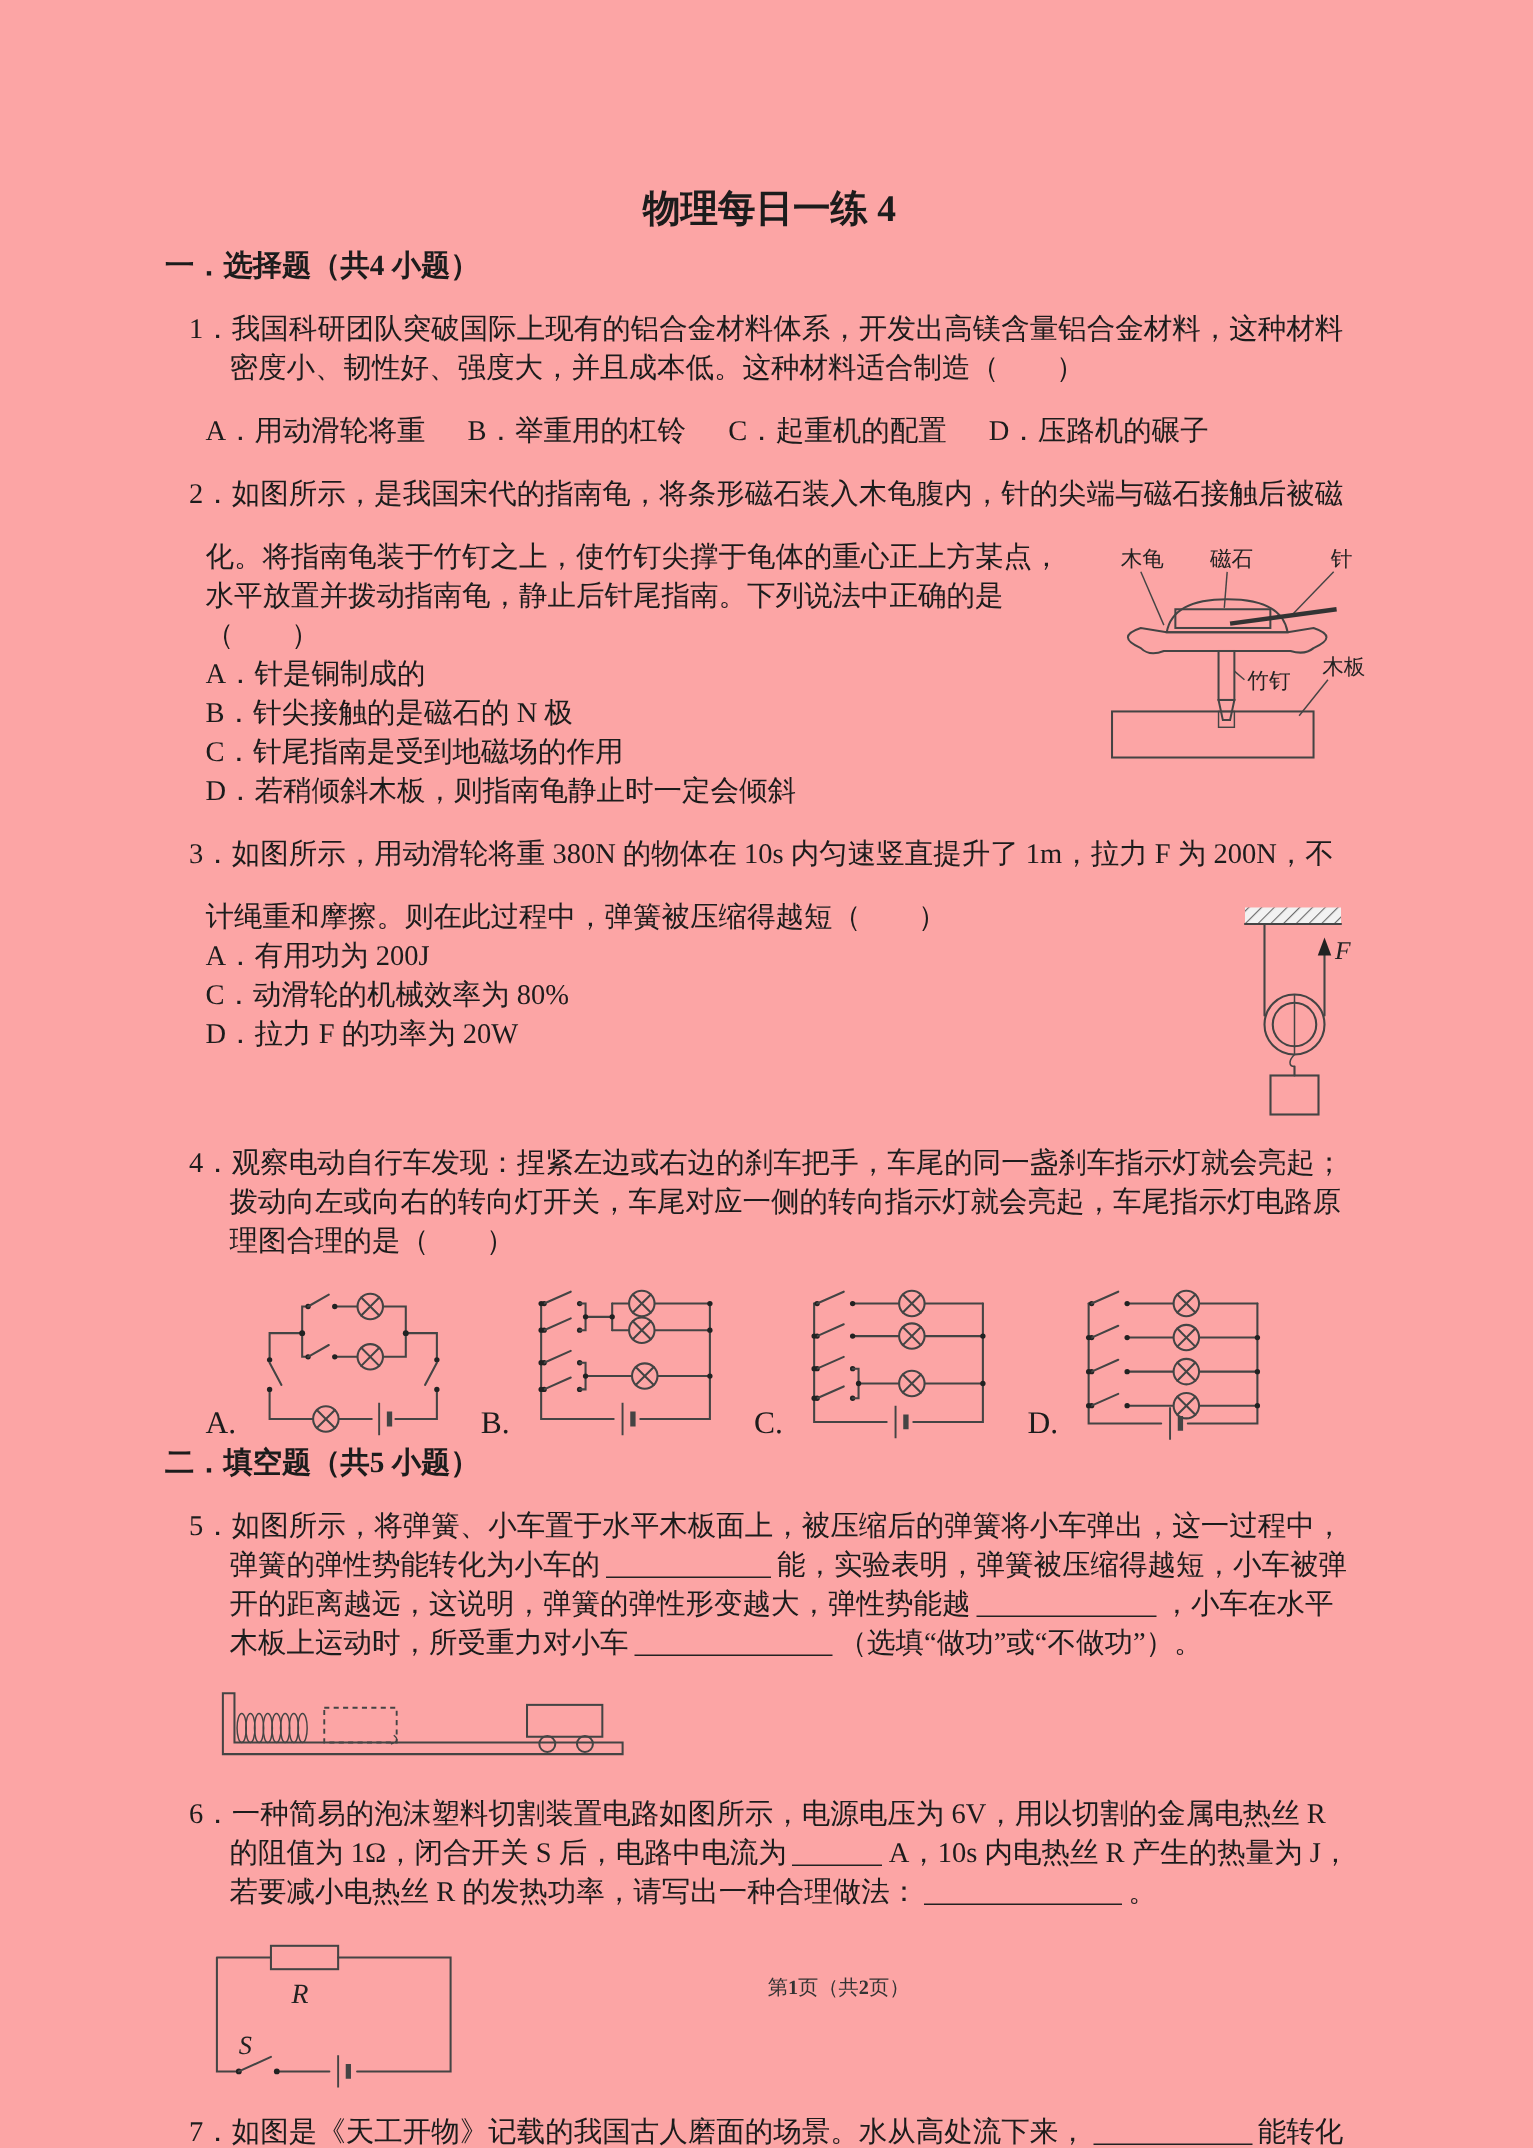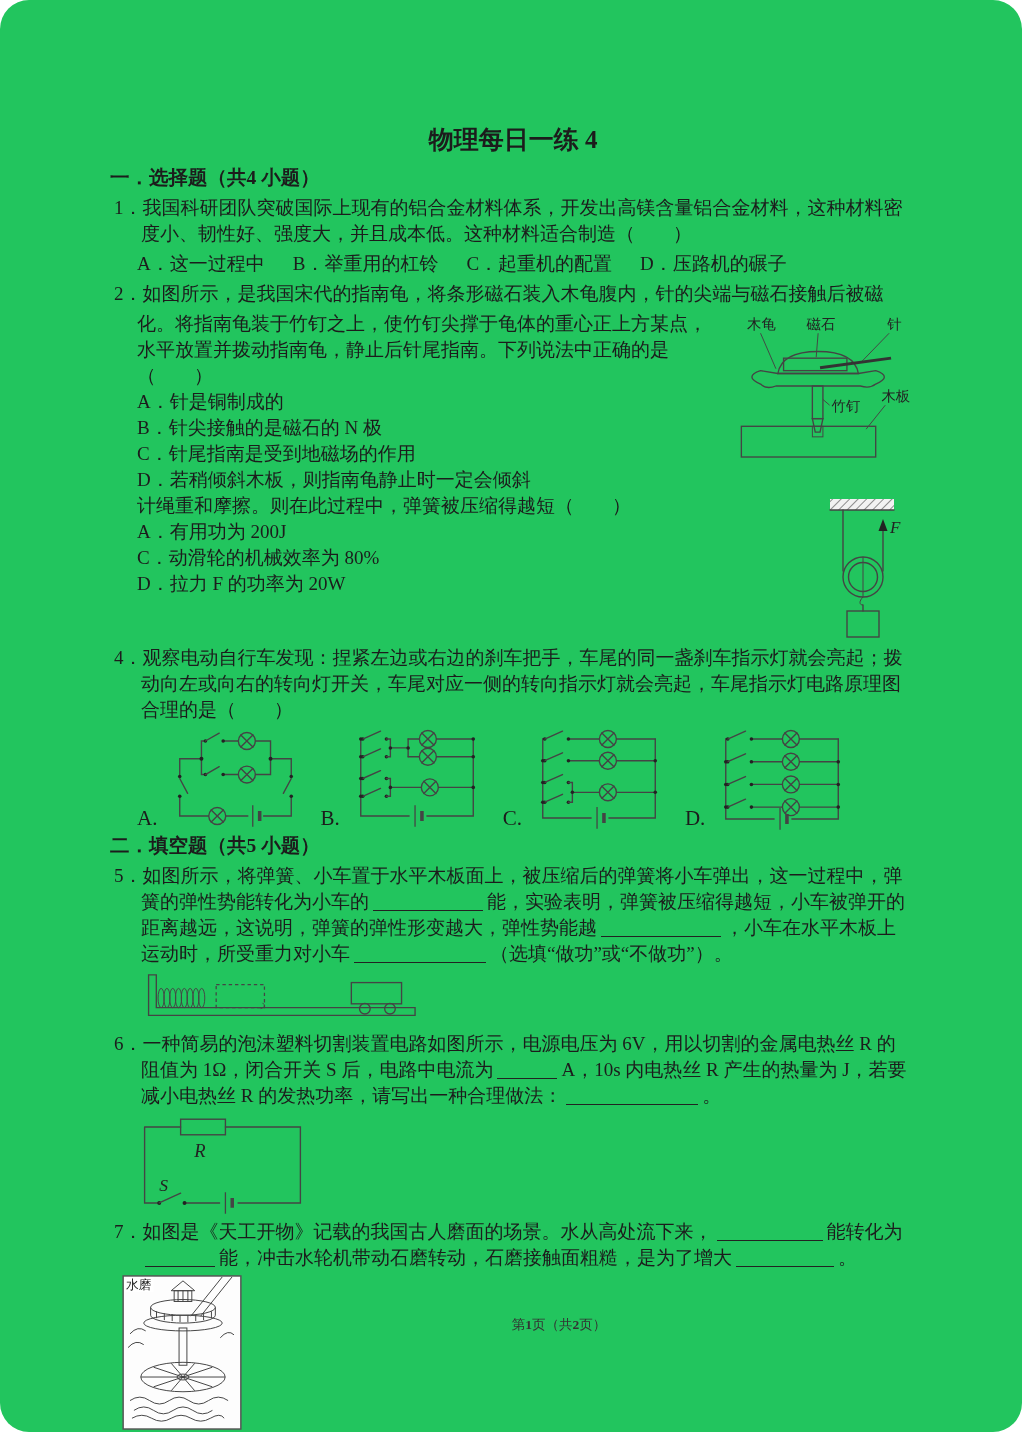--- a/index.html
+++ b/index.html
@@ -1,22 +1,22 @@
 <!DOCTYPE html>
 <html><head>
 <meta charset="utf-8">
 <style>
   html,body{margin:0;padding:0;background:#fff;}
-  .page{width:1022px;height:1432px;position:relative;background:#22c55e;overflow:hidden;
+  .page{width:1022px;height:1432px;position:relative;background:#fca5a5;overflow:hidden;
         font-family:"Liberation Serif","DejaVu Serif",serif;color:#1c1c1c;
-        font-size:19px;line-height:26px;border-radius:29px;}
+        font-size:19px;line-height:26px;}
   .content{padding:124px 106px 0 110px;}
   .title{text-align:center;font-weight:bold;font-size:25px;line-height:32px;margin-bottom:8px;}
   .sec{font-weight:bold;font-size:19.5px;line-height:27px;}
-  .qp{padding-left:27px;text-indent:-27px;margin:4px;}
+  .qp{padding-left:27px;text-indent:-27px;margin:16px;}
   .qnum{display:inline;}
   .optrow{margin-left:27px;}
   .optrow span{margin-right:28px;}
   .qbody{margin-left:27px;overflow:hidden;}
   .optline{display:block;}
   .figright{float:right;margin:0 0 2px 10px;text-align:center;}
   .bl{display:inline-block;border-bottom:1.6px solid #222;height:1.05em;vertical-align:-3px;margin:0 4px;}
   .w60{width:60px}.w70{width:70px}.w98{width:98px}.w106{width:106px}
   .w110{width:110px}.w120{width:120px}.w132{width:132px}
   .circuits{display:flex;align-items:flex-end;margin-left:27px;margin-top:4px;margin-bottom:2px;}
@@ -61,21 +61,21 @@
 <div class="page">
   <div class="content">
 
     <div class="title">物理每日一练 4</div>
 
     <div class="sec">一．选择题（共4 小题）</div>
 
     <div>
       <p class="qp"><span class="qnum">1．</span><span>我国科研团队突破国际上现有的铝合金材料体系，开发出高镁含量铝合金材料，这种材料密度小、韧性好、强度大，并且成本低。这种材料适合制造（　　）</span></p>
       <div class="optrow">
-        <span>A．这一过程中</span><span>B．举重用的杠铃</span><span>C．起重机的配置</span><span>D．压路机的碾子</span>
+        <span>A．用动滑轮将重</span><span>B．举重用的杠铃</span><span>C．起重机的配置</span><span>D．压路机的碾子</span>
       </div>
     </div>
 
     <div>
       <p class="qp"><span class="qnum">2．</span><span>如图所示，是我国宋代的指南龟，将条形磁石装入木龟腹内，针的尖端与磁石接触后被磁</span></p>
       <div class="qbody">
         <div class="figright">
           <svg width="190" height="150" viewBox="0 0 198 152">
             <text x="22" y="17" font-size="15" class="ftxt">木龟</text>
             <text x="84" y="17" font-size="15" class="ftxt">磁石</text>
@@ -99,20 +99,21 @@
         </div>
         <span>化。将指南龟装于竹钉之上，使竹钉尖撑于龟体的重心正上方某点，水平放置并拨动指南龟，静止后针尾指南。下列说法中正确的是（　　）</span>
         <span class="optline">A．针是铜制成的</span>
         <span class="optline">B．针尖接触的是磁石的 N 极</span>
         <span class="optline">C．针尾指南是受到地磁场的作用</span>
         <span class="optline">D．若稍倾斜木板，则指南龟静止时一定会倾斜</span>
       </div>
     </div>
 
     <div>
+      <p class="qp"><span class="qnum">3．</span><span>如图所示，用动滑轮将重 380N 的物体在 10s 内匀速竖直提升了 1m，拉力 F 为 200N，不</span></p>
       <div class="qbody">
         <div class="figright">
           <svg width="112" height="146" viewBox="0 0 112 146">
             <rect x="26" y="6" width="64" height="11" fill="url(#hatch)"></rect>
             <line x1="26" y1="17" x2="90" y2="17" class="cw"></line>
             <line x1="39" y1="17" x2="39" y2="78" class="cw"></line>
             <circle cx="59" cy="84" r="20" class="cw"></circle>
             <circle cx="59" cy="84" r="14.5" class="cw"></circle>
             <line x1="59" y1="64" x2="59" y2="104" class="cwt"></line>
             <line x1="79" y1="78" x2="79" y2="34" class="cw"></line>

